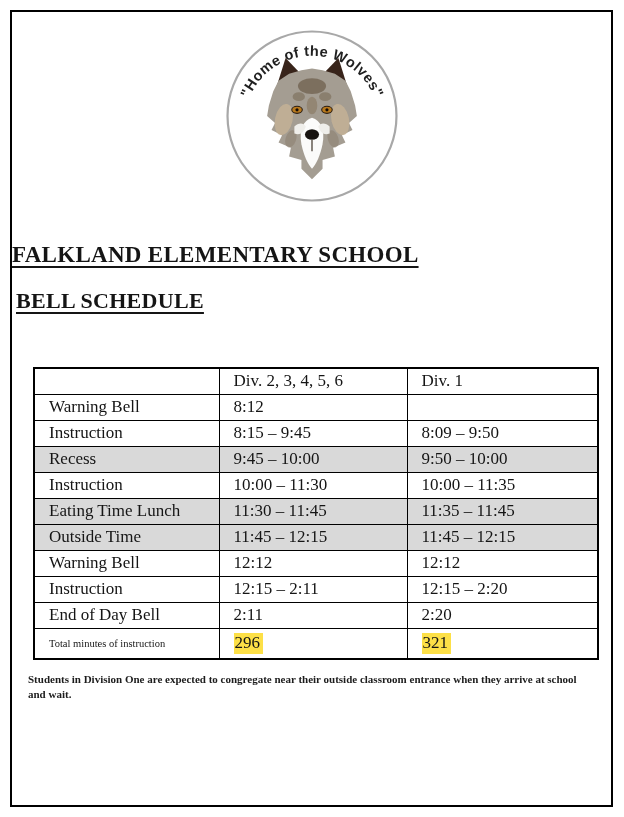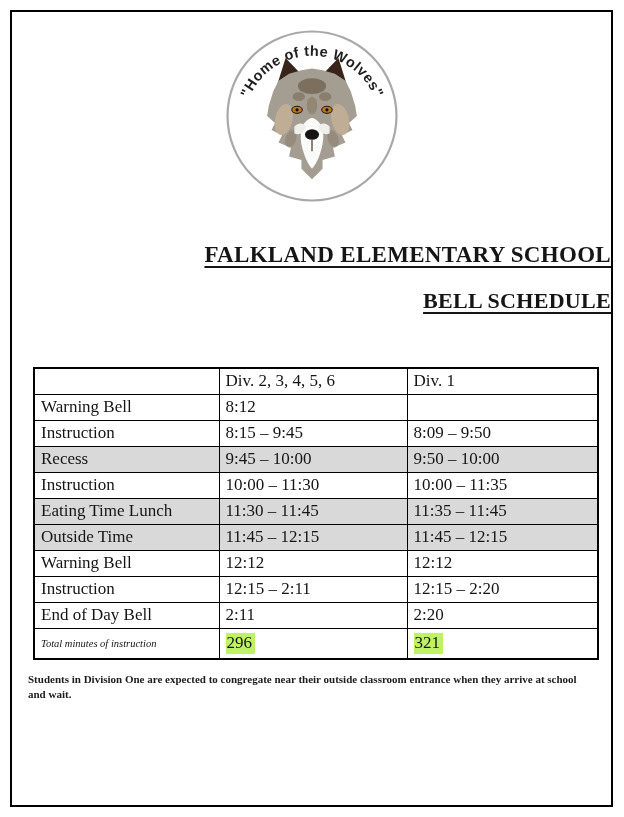--- a/index.html
+++ b/index.html
@@ -12,21 +12,21 @@
     position:absolute;top:10px;left:10px;right:11px;bottom:10px;
     border:2px solid #000000;
     background:#ffffff;
     overflow:hidden;
   }
   .logo-wrap{
     margin:16px auto 0 auto;
     width:176px;height:176px;
     display:block;
   }
-  .title-block{text-align:right;}
+  .title-block{text-align:left;}
   h1.school-title{
     margin:36px 0 0 0;
     font-size:23px;line-height:30px;
     font-weight:bold;letter-spacing:.3px;
     text-decoration:underline;
     text-decoration-thickness:2px;
     text-underline-offset:4px;
   }
   h2.sub-title{
     margin:17px 0 0 4px;
@@ -41,34 +41,34 @@
     margin:52px 0 0 21px;
     width:564px;
     table-layout:fixed;
     font-size:17px;
   }
   table.schedule col.c1{width:185px;}
   table.schedule col.c2{width:188px;}
   table.schedule col.c3{width:191px;}
   table.schedule th, table.schedule td{
     border:1px solid #000000;
-    padding:1px 6px 2px 6px;
+    padding:1px 6px 2px 14px;
     height:22px;
     text-align:left;
     font-weight:normal;
     vertical-align:middle;
     overflow:hidden;
     white-space:nowrap;
   }
   table.schedule{border:2px solid #000;}
   tr.shaded td{background:#d9d9d9;}
   tr.totals td{height:26px;vertical-align:middle;}
-  td.totals-label{font-size:10.5px;font-weight:bold;vertical-align:top;padding-top:2px;font-style:italic;}
+  td.totals-label{font-size:10.5px;font-weight:bold;vertical-align:top;padding-top:2px;}
   .hl{
-    background:#bef264;
+    background:#fde047;
     display:inline-block;
     padding:0 3px 1px 1px;
     line-height:20px;
   }
   p.note{
     margin:12px 16px 0 16px;
     font-size:11px;
     font-weight:bold;
     line-height:1.35;
     color:#1c1c1c;

